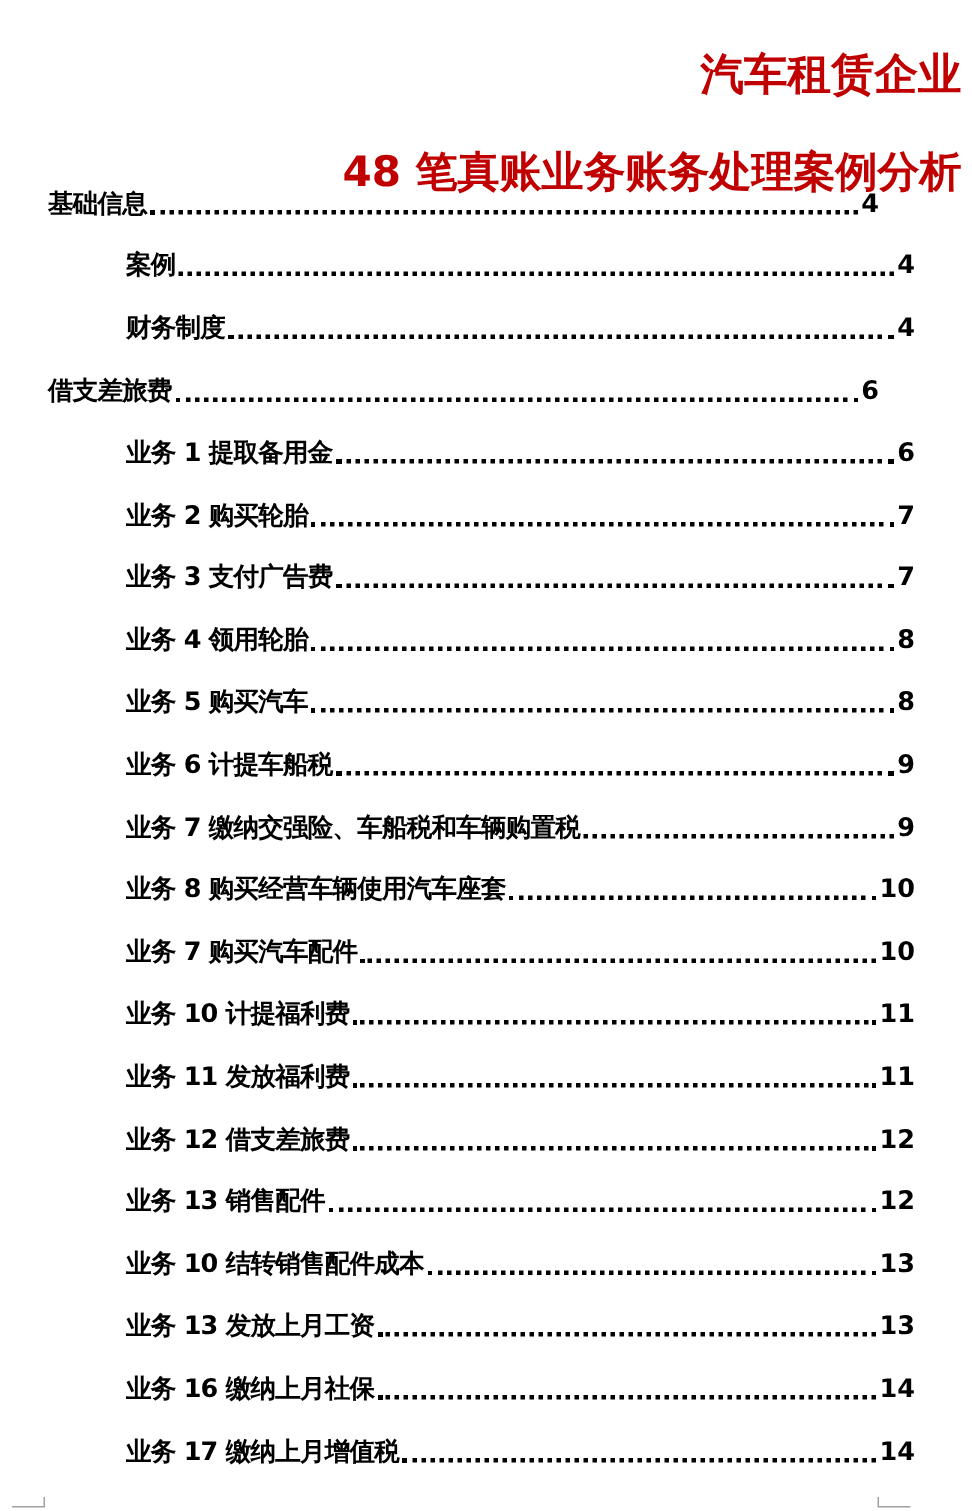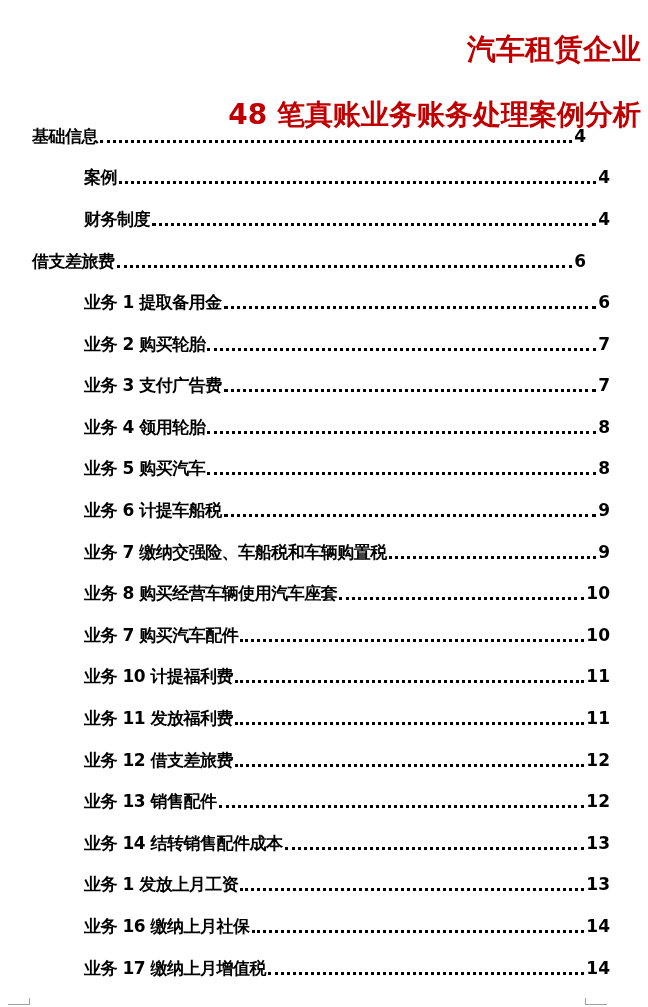--- a/index.html
+++ b/index.html
@@ -187,26 +187,26 @@
     <span class="toc-label">业务 12 借支差旅费</span>
     <span class="toc-leader"></span>
     <span class="toc-page">12</span>
   </a>
   <a class="toc-entry level-2" style="top:665px">
     <span class="toc-label">业务 13 销售配件</span>
     <span class="toc-leader"></span>
     <span class="toc-page">12</span>
   </a>
   <a class="toc-entry level-2" style="top:707px">
-    <span class="toc-label">业务 14 结转销售配件成本</span>
+    <span class="toc-label">业务 10 结转销售配件成本</span>
     <span class="toc-leader"></span>
     <span class="toc-page">13</span>
   </a>
   <a class="toc-entry level-2" style="top:748px">
-    <span class="toc-label">业务 1 发放上月工资</span>
+    <span class="toc-label">业务 13 发放上月工资</span>
     <span class="toc-leader"></span>
     <span class="toc-page">13</span>
   </a>
   <a class="toc-entry level-2" style="top:790px">
     <span class="toc-label">业务 16 缴纳上月社保</span>
     <span class="toc-leader"></span>
     <span class="toc-page">14</span>
   </a>
   <a class="toc-entry level-2" style="top:832px">
     <span class="toc-label">业务 17 缴纳上月增值税</span>

